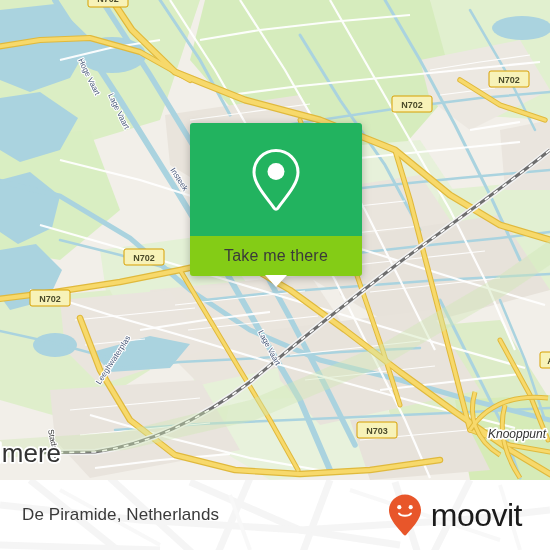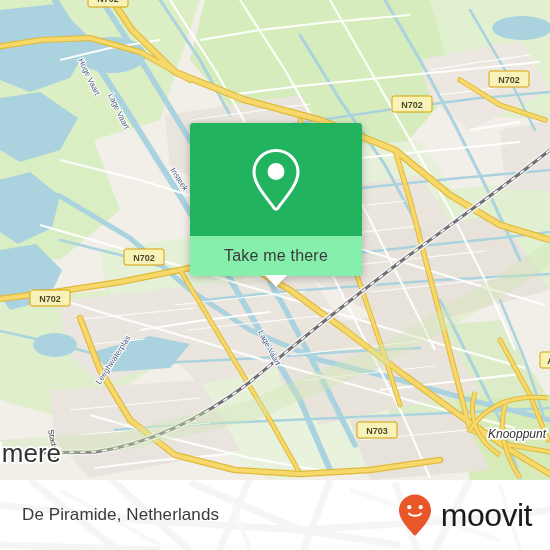--- a/index.html
+++ b/index.html
@@ -77,21 +77,21 @@
     filter: drop-shadow(0 2px 4px rgba(0,0,0,0.26));
   }
   #card-top {
     height: 113px;
     background: #22b35f;
     border-radius: 3px 3px 0 0;
     display: flex; align-items: center; justify-content: center;
   }
   #card-bottom {
     height: 40px;
-    background: #86efac;
+    background: #84cc16;
     border-radius: 0 0 3px 3px;
     display: flex; align-items: center; justify-content: center;
     position: relative;
   }
   #card-label {
     font-size: 16px;
     color: #3a3a3a;
     letter-spacing: .2px;
   }
   #card-tail {
@@ -110,21 +110,21 @@
     left: 0; top: 480px;
     width: 550px; height: 70px;
     background: #ffffff;
     overflow: hidden;
   }
   #footer-bg { position: absolute; left: 0; top: -480px; opacity: .45; }
   #footer-inner {
     position: relative;
     width: 100%; height: 100%;
     display: flex; align-items: center; justify-content: space-between;
-    padding: 0 18px 0 22px;
+    padding: 0 28px 0 22px;
   }
   #place-name {
     font-size: 17px;
     color: #3a3a3a;
     letter-spacing: .1px;
     white-space: nowrap;
   }
   #brand { display: flex; align-items: center; gap: 8px; }
   #brand-word {
     font-size: 32px;

